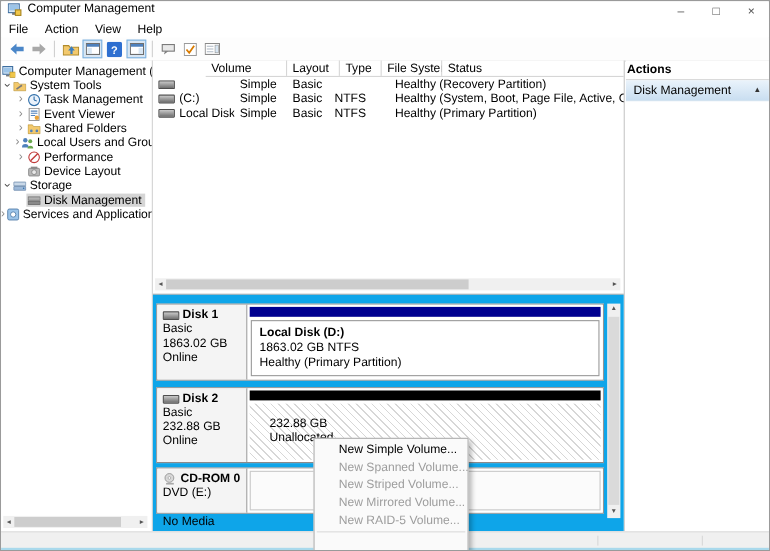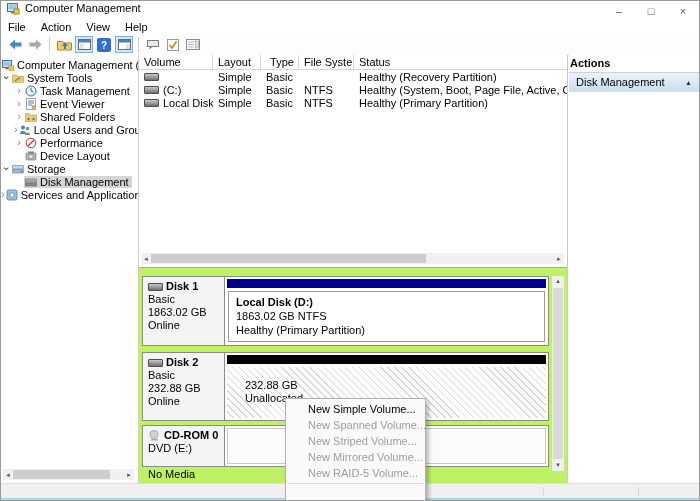--- a/index.html
+++ b/index.html
@@ -39,29 +39,29 @@
   .hscroll{position:absolute;height:11px;background:#f0f0f0;display:flex;align-items:center;}
   .hscroll .arr{width:10px;font-size:6px;color:#555;text-align:center;}
   .hscroll .thumb{height:9px;background:#cdcdcd;}
   .vscroll{position:absolute;width:12px;background:#f0f0f0;}
   .vscroll .arr{position:absolute;left:0;right:0;height:11px;font-size:6px;color:#555;text-align:center;line-height:11px;}
   .vscroll .thumb{position:absolute;left:1px;right:1px;background:#dadada;}
 
   
   .mid-pane{position:absolute;top:54px;left:138px;width:429px;bottom:17px;background:#fff;border-right:1px solid #c8c8c8;box-sizing:border-box;}
   .vol-pane{position:absolute;top:0;left:0;right:0;height:213px;border-bottom:1px solid #a8a8a8;box-sizing:border-box;}
-  .vol-header{height:15px;display:flex;border-bottom:1px solid #d6d6d6;box-sizing:border-box;}
+  .vol-header{height:15px;display:flex;border-bottom:1px solid #d6d6d6;box-sizing:border-box;margin-left:48px;}
   .vh-cell{border-right:1px solid #d6d6d6;padding:1px 0 0 5px;box-sizing:border-box;overflow:hidden;white-space:nowrap;}
   .vol-row{height:13px;display:flex;align-items:center;}
   .vr-cell{padding-left:5px;box-sizing:border-box;overflow:hidden;white-space:nowrap;display:flex;align-items:center;}
-  .w-vol{width:74px;} .w-lay{width:48px;} .w-typ{width:38px;text-align:center;} .w-fs{width:55px;} .w-st{flex:1;}
+  .w-vol{width:74px;} .w-lay{width:48px;} .w-typ{width:38px;} .w-fs{width:55px;} .w-st{flex:1;}
   .drive{width:13px;height:6px;background:linear-gradient(#c9c9c9,#6f6f6f);border:1px solid #4e4e4e;border-radius:1px;display:inline-block;margin-right:4px;flex:0 0 13px;}
 
   
-  .disk-pane{position:absolute;top:213px;left:0;right:0;bottom:0;background:#bef264;}
+  .disk-pane{position:absolute;top:213px;left:0;right:0;bottom:0;background:#0ea5e9;}
   .disk-row{position:absolute;left:3px;width:407px;display:flex;border:1px solid #8a8a8a;box-sizing:border-box;background:#fff;}
   .disk-label-cell{width:82px;flex:0 0 82px;border-right:1px solid #8a8a8a;background:#f4f4f4;padding:3px 2px 2px 5px;box-sizing:border-box;line-height:13px;}
   .dl-name{font-weight:bold;display:flex;align-items:center;}
   .dl-name .drive{margin-right:3px;}
   .disk-graphic-cell{flex:1;position:relative;background:#fff;}
   .part-bar{position:absolute;top:2px;left:2px;right:2px;height:9px;}
   .part-body{position:absolute;top:14px;left:3px;right:3px;bottom:3px;border:1px solid #9a9a9a;background:#fff;padding:3px 0 0 7px;line-height:14px;box-sizing:border-box;overflow:hidden;}
   .part-title{font-weight:bold;}
   .hatch-body{position:absolute;top:14px;left:2px;right:2px;bottom:2px;
     background:repeating-linear-gradient(45deg,#ffffff 0 4px,#d7d7d7 4px 5px);

